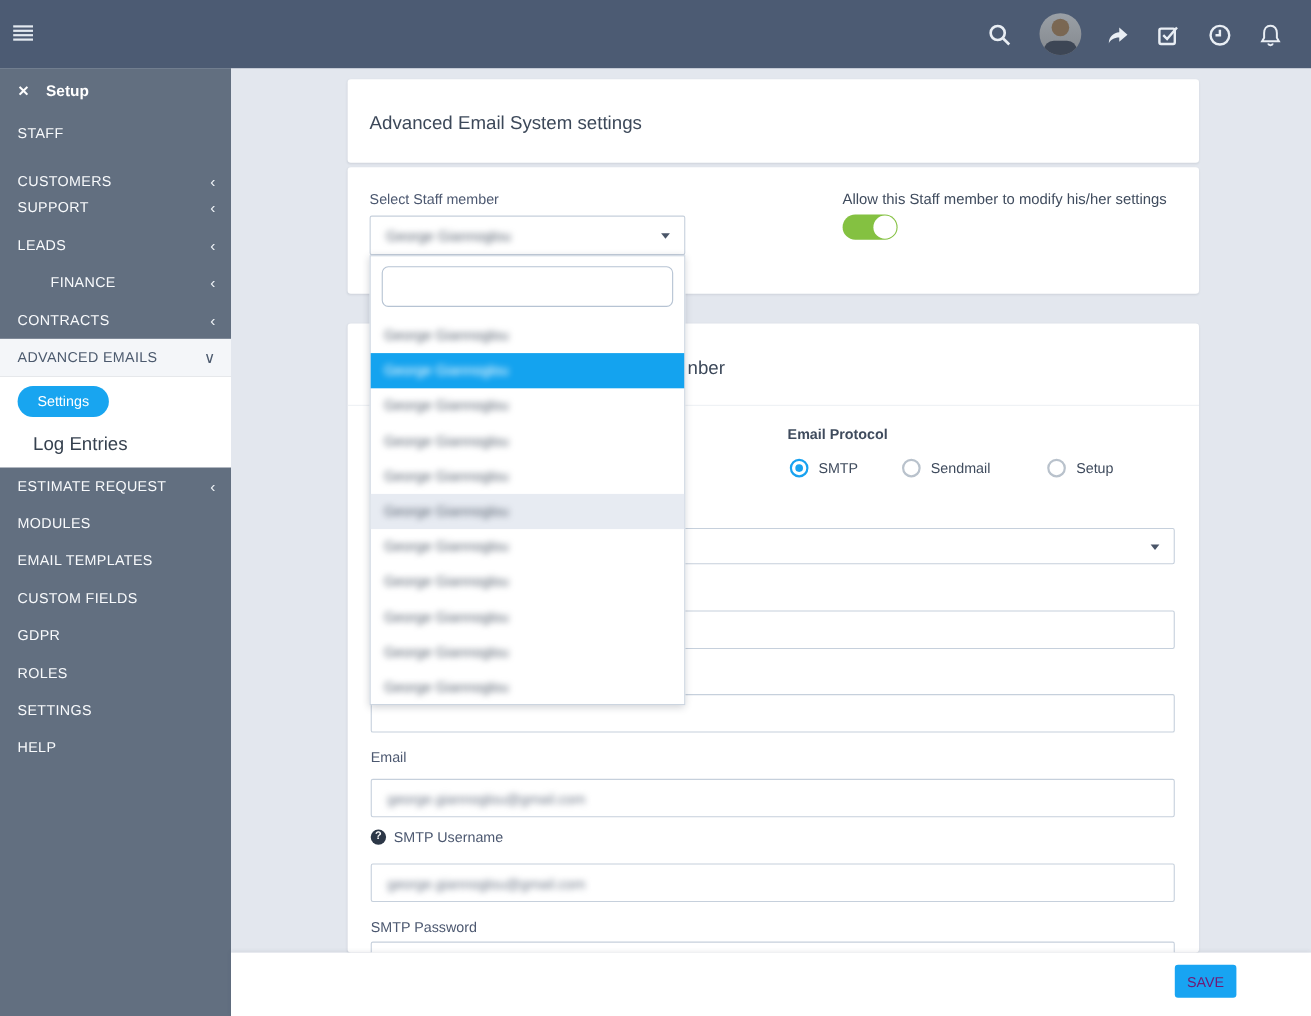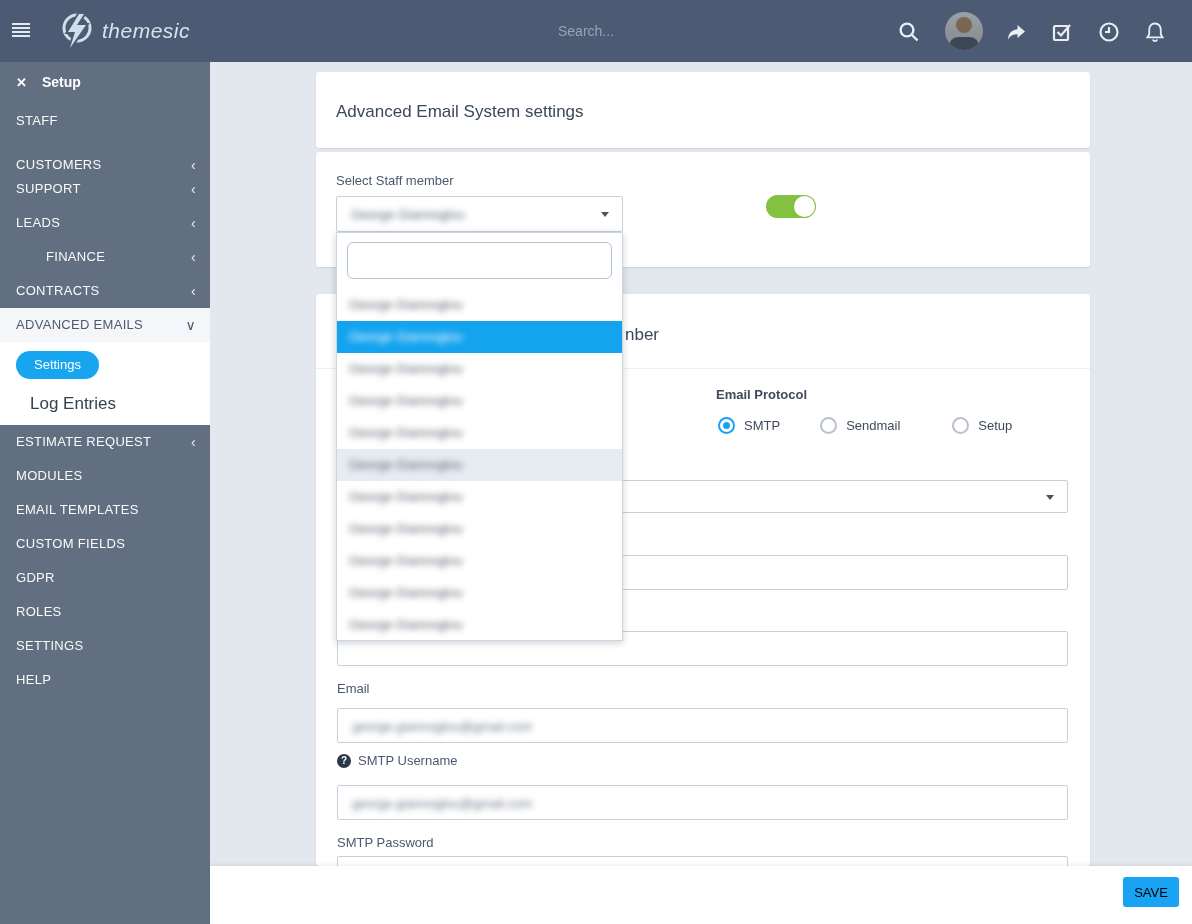--- a/index.html
+++ b/index.html
@@ -75,45 +75,34 @@
   .text-input { position:absolute; left:21px; width:731px; height:35px; border:1px solid #c6d0dc; border-radius:2px; background:#fff; }
   .ti-1 { top:261px; } .ti-2 { top:337px; } .ti-email { top:414px; } .ti-user { top:491px; } .ti-pass { top:562px; }
   .input-val { position:absolute; left:14px; top:10px; font-size:13px; color:#6d7787; white-space:nowrap; }
   .lbl-email { position:absolute; left:21px; top:387px; }
   .lbl-user { position:absolute; left:21px; top:459px; display:flex; align-items:center; }
   .q-icon { display:inline-block; width:14px; height:14px; border-radius:50%; background:#2c3747; color:#fff; font-size:10px; font-weight:700; text-align:center; line-height:14px; margin-right:7px; font-style:normal; }
   .lbl-pass { position:absolute; left:21px; top:541px; }
 
   
   .bottombar { position:absolute; left:210px; top:866px; width:982px; height:58px; background:#fff; box-shadow:0 -1px 4px rgba(50,60,80,.10); z-index:35; }
-  .save-btn { position:absolute; left:913px; top:11px; width:56px; height:30px; background:#18a4f2; border:none; border-radius:3px; color:#000000; font-size:13px; font-weight:500; cursor:pointer; font-family:"Liberation Sans",sans-serif; }
+  .save-btn { position:absolute; left:858px; top:11px; width:56px; height:30px; background:#18a4f2; border:none; border-radius:3px; color:#701a75; font-size:13px; font-weight:500; cursor:pointer; font-family:"Liberation Sans",sans-serif; }
 
   svg { display:block; }
 </style>
 </head>
 <body>
 
 <div class="topbar">
   <div class="hamburger">
       <i></i>
       <i></i>
       <i></i>
       <i></i>
     </div>
-  <div class="logo">
-    <span>
-      <svg width="42" height="44" viewBox="0 0 42 44">
-        <circle cx="21" cy="19" r="13" fill="none" stroke="#cfe0ec" stroke-width="3"></circle>
-        <polygon points="23,5 12,23 19,23 14,39 30,16 21,16 28,5" fill="#4c5b73" stroke="#4c5b73" stroke-width="4"></polygon>
-        <polygon points="23,5 12,23 19,23 14,39 30,16 21,16 28,5" fill="#cfe0ec"></polygon>
-      </svg>
-    </span>
-    <span class="logo-text">themesic</span>
-  </div>
-  <input class="top-search" type="text" placeholder="Search..." style="">
   <span class="top-ic" style="left:898px;">
     <svg width="22" height="22" viewBox="0 0 22 22" fill="none" stroke="#e9eef4" stroke-width="2.4">
       <circle cx="9" cy="9" r="6.4"></circle>
         <line x1="14" y1="14" x2="19.5" y2="19.5"></line>
     </svg>
   </span>
   <div class="avatar">
     <span class="head"></span>
     <span class="shoulders"></span>
   </div>
@@ -173,20 +162,21 @@
 <div class="card card1">
   <h1 class="card-title">Advanced Email System settings</h1>
 </div>
 
 <div class="card card2">
   <span class="f-label c2-label1">Select Staff member</span>
   <div class="select-box staff-select">
     <span class="sel-val blurred">George Giannoglou</span>
     <span class="caret"></span>
   </div>
+  <span class="f-label c2-label2">Allow this Staff member to modify his/her settings</span>
   <div class="toggle">
     <span class="knob"></span>
   </div>
 </div>
 
 <div class="card card3">
   <span class="card-title c3-title-frag">nber</span>
   <div class="c3-divider"></div>
 
   <span class="proto-label">Email Protocol</span>

